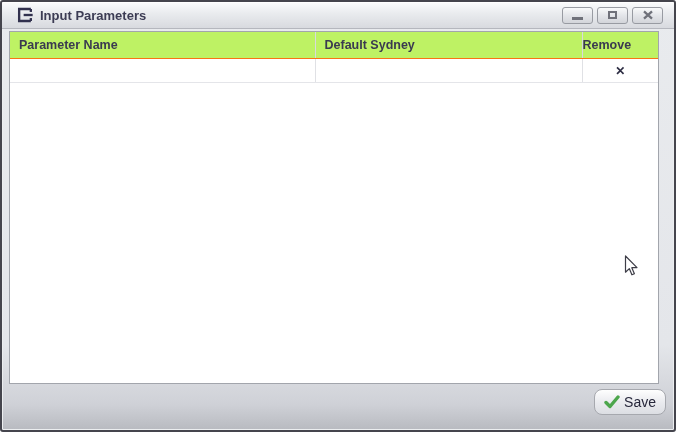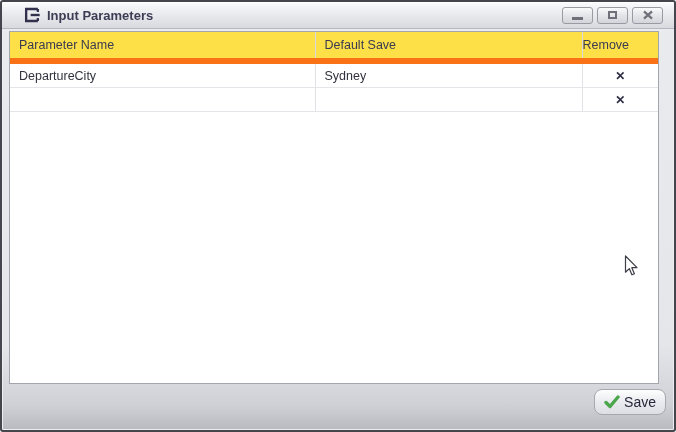--- a/index.html
+++ b/index.html
@@ -12,21 +12,21 @@
     border:2px solid #45454d; border-radius:3px;
     background:linear-gradient(180deg,#e9ebee 0%,#e4e6ea 80%,#cfd1d7 94%,#b8bac0 100%);
     box-shadow:inset 0 0 0 1px #eceef0;
   }
   
   .titlebar {
     position:absolute; left:0; right:0; top:0; height:27px;
     background:linear-gradient(180deg,#fbfcfd 0%,#e9ebee 45%,#d8dadf 100%);
     border-bottom:1px solid #b5b7be;
     box-shadow:inset 0 1px 0 #ffffff;
-    display:flex; align-items:center; padding-left:21px; box-sizing:border-box;
+    display:flex; align-items:center; padding-left:14px; box-sizing:border-box;
     border-radius:2px 2px 0 0;
   }
   .app-icon { flex:0 0 auto; }
   .title {
     margin-left:6px; font-size:13px; font-weight:bold; color:#3c3c54;
     white-space:nowrap;
   }
   .win-controls { margin-left:auto; margin-right:11px; display:flex; gap:4px; }
   .winbtn {
     width:31px; height:17px; padding:0; margin:0;
@@ -42,23 +42,23 @@
     background:#ffffff; border:1px solid #a2a5ac; box-sizing:border-box;
   }
   table.params {
     width:100%; border-collapse:collapse; table-layout:fixed;
     font-size:12.5px; color:#32323f;
   }
   table.params col.c-name  { width:305px; }
   table.params col.c-value { width:267px; }
   table.params col.c-remove{ width:76px;  }
   table.params th {
-    height:26px; background:#fde047; font-weight:normal; text-align:left;
+    height:26px; background:#bef264; font-weight:bold; text-align:left;
     padding:0 0 0 9px; color:#3a3a50;
-    border-bottom:6px solid #f97316; border-right:1px solid #d8d9de;
+    border-bottom:1px solid #f97316; border-right:1px solid #d8d9de;
   }
   table.params th.center { padding:0; }
   table.params th:last-child, table.params td:last-child { border-right:none; }
   table.params td {
     height:23px; padding:0 0 0 9px;
     border-bottom:1px solid #e4e5e9; border-right:1px solid #e0e1e5;
     white-space:nowrap; overflow:hidden;
   }
   table.params td.center { text-align:center; padding:0; }
   .remove-btn {
@@ -113,32 +113,25 @@
   <div class="panel">
     <table class="params">
       <colgroup>
           <col class="c-name">
           <col class="c-value">
           <col class="c-remove">
         </colgroup>
       <thead>
         <tr>
           <th>Parameter Name</th>
-          <th>Default Save</th>
+          <th>Default Sydney</th>
           <th class="center">Remove</th>
         </tr>
       </thead>
       <tbody>
-        <tr>
-          <td>DepartureCity</td>
-          <td>Sydney</td>
-          <td class="center">
-            <button class="remove-btn">✕</button>
-          </td>
-        </tr>
         <tr>
           <td></td>
           <td></td>
           <td class="center">
             <button class="remove-btn">✕</button>
           </td>
         </tr>
       </tbody>
     </table>
   </div>

